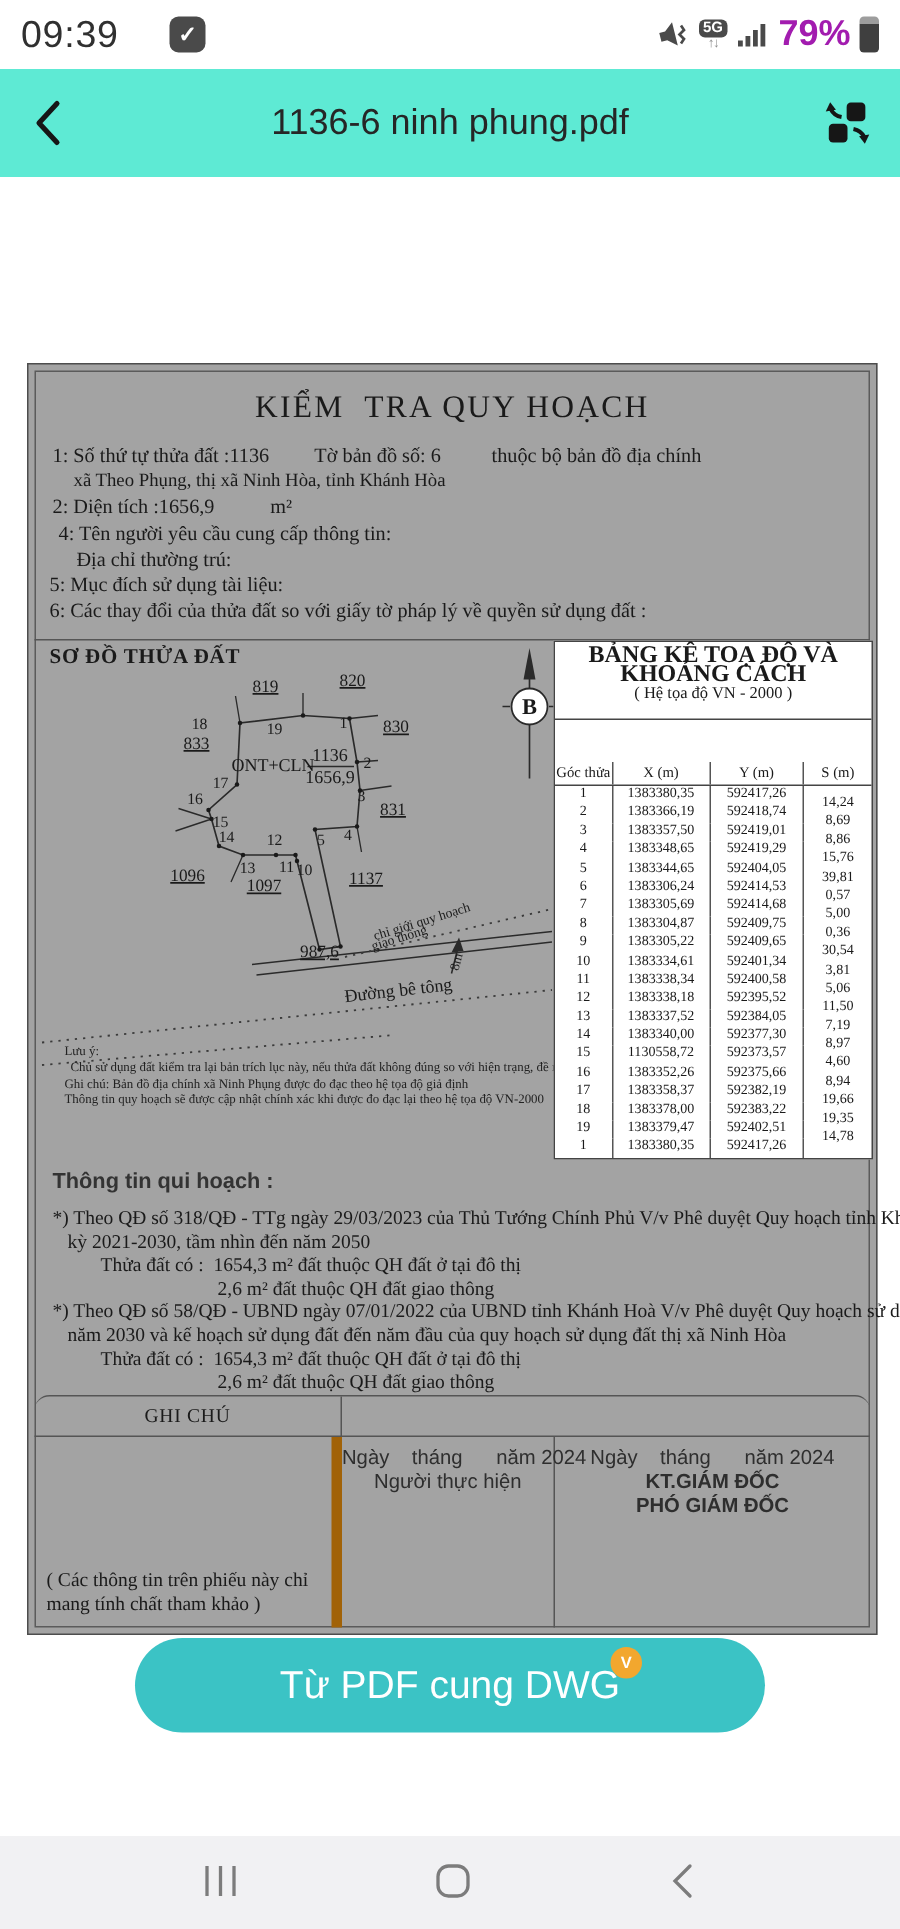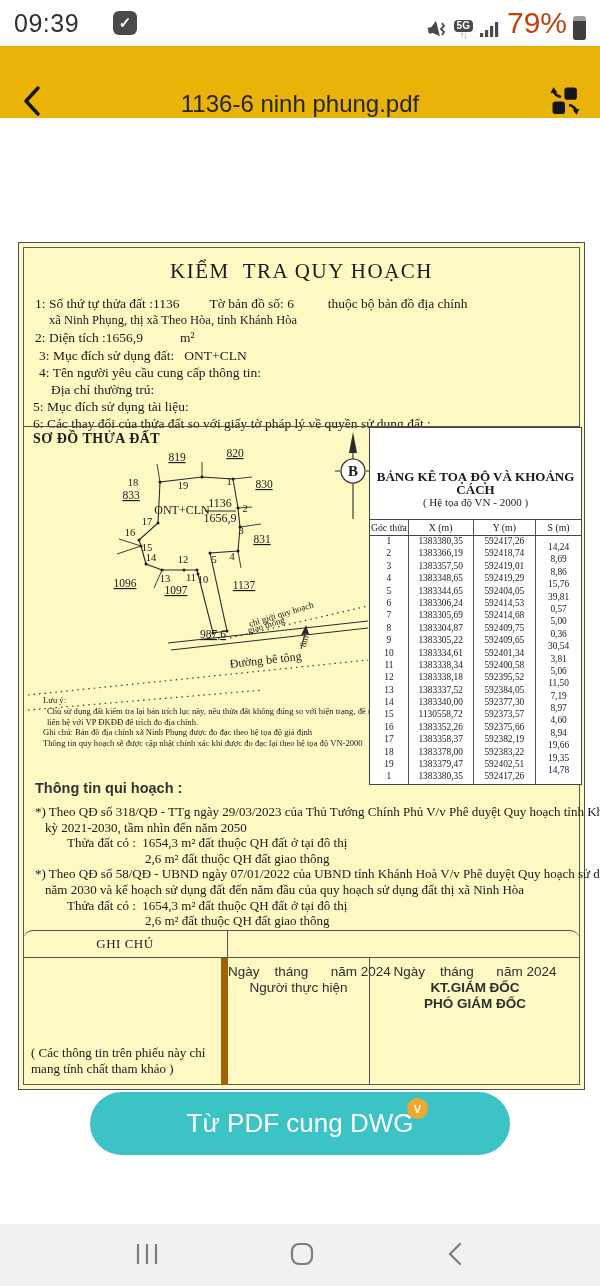--- a/index.html
+++ b/index.html
@@ -4,51 +4,51 @@
 <style>
   html,body{margin:0;padding:0;}
   body{
     width:600px;height:1286px;position:relative;background:#fff;overflow:hidden;
     font-family:"Liberation Sans",sans-serif;color:#222;
   }
   
   .status-bar{position:absolute;top:0;left:0;right:0;height:46px;display:flex;align-items:center;padding:0 14px;gap:22px;}
   .sb-time{font-size:25px;color:#303030;letter-spacing:.5px;}
   .sb-check{width:24px;height:24px;background:#4a4a4a;border-radius:6px;margin-left:12px;display:flex;align-items:center;justify-content:center;color:#fff;font-size:15px;font-weight:bold;}
-  .sb-right{margin-left:auto;display:flex;align-items:flex-end;gap:6px;}
-  .sb-pct{font-size:30px;color:#c2410c;}
+  .sb-right{margin-left:auto;display:flex;align-items:center;gap:6px;}
+  .sb-pct{font-size:24px;color:#a21caf;font-weight:bold;}
   .badge5g{display:flex;flex-direction:column;align-items:center;line-height:1;}
   .badge5g .box{background:#4a4a4a;color:#fff;font-size:10px;font-weight:bold;border-radius:4px;padding:1px 3px;}
   .badge5g .arr{font-size:9px;color:#8d8d8d;letter-spacing:-1px;margin-top:-1px;}
   .battery{width:13px;height:24px;border-radius:3px;background:#9d9d9d;position:relative;overflow:hidden;}
   .battery .fill{position:absolute;left:0;right:0;bottom:0;height:79%;background:#3f3f3f;}
   
-  .title-bar{position:absolute;top:46px;left:0;right:0;height:72px;display:flex;align-items:flex-end;padding:0 18px;background:#eab308;}
+  .title-bar{position:absolute;top:46px;left:0;right:0;height:72px;display:flex;align-items:center;padding:0 18px;background:#5eead4;}
   .tb-title{position:absolute;left:50%;transform:translateX(-50%);font-size:24px;color:#262626;}
   
   .pdf-viewport{position:absolute;top:118px;left:0;right:0;height:1000px;background:#fff;}
-  .page{position:absolute;left:18px;top:124px;width:567px;height:848px;background:#fef9c3;
+  .page{position:absolute;left:18px;top:124px;width:567px;height:848px;background:#a3a3a3;
         border:1.5px solid #4d4d4d;outline:1px solid #5b5b5b;outline-offset:-6px;box-sizing:border-box;
         font-family:"Liberation Serif",serif;color:#1a1a1a;}
   .page-inner{position:absolute;inset:4px;}
   .doc-title{position:absolute;top:12px;left:0;right:0;text-align:center;font-size:21px;letter-spacing:1.5px;white-space:pre;}
   .info-lines{position:absolute;top:48px;left:10px;right:6px;}
   .info-line{white-space:pre;line-height:17.2px;}
   
   .section{position:absolute;top:179px;left:0;right:0;height:340px;border-top:1px solid #555;}
   .map-title{position:absolute;left:10px;top:4px;font-size:14px;font-weight:bold;letter-spacing:.5px;}
   .map-svg{position:absolute;left:0;top:0;}
   .notes{position:absolute;left:20px;top:268px;width:320px;}
   .note-line{font-size:8.6px;line-height:10.8px;white-space:pre;color:#222;}
   
   .coord-table{position:absolute;left:346px;top:0;width:213px;border:1px solid #444;box-sizing:border-box;background:#fff;}
-  .ct-title{ text-align:center;font-size:13px;font-weight:bold;line-height:13px;padding-top:2px;margin-top:40px;}
+  .ct-title{ text-align:center;font-size:16px;font-weight:bold;line-height:13px;padding-top:2px;}
   .ct-sub{text-align:center;font-size:11px;line-height:13px;padding-bottom:10px;border-bottom:1px solid #444;}
   .ct-head{display:flex;border-bottom:1px solid #444;font-size:9.8px;}
-  .ct-head span{display:block;text-align:center;padding:2px 0;}
+  .ct-head span{display:block;text-align:center;padding:2px 0;margin-top:28px;}
   .crow{display:flex;height:12.4px;font-size:9.4px;}
   .c0{width:38px;text-align:center;}
   .c1{width:64px;text-align:center;border-left:1px solid #555;}
   .c2{width:62px;text-align:center;border-left:1px solid #555;}
   .c3{width:45px;text-align:center;border-left:1px solid #555;}
   .sval{position:relative;top:6px;display:block;}
   
   .planning{position:absolute;top:521px;left:0;right:0;height:162px;}
   .pl-head{position:absolute;top:12px;left:12px;font-family:"Liberation Sans",sans-serif;font-weight:bold;font-size:14.5px;color:#333;}
   .pl-lines{position:absolute;top:36px;left:12px;right:4px;}
@@ -122,23 +122,22 @@
   </svg>
 </div>
 
 <div class="pdf-viewport">
   <div class="page">
     <div class="page-inner">
       <div class="doc-title">KIỂM  TRA QUY HOẠCH</div>
 
       <div class="info-lines">
           <div class="info-line" style="padding-left: 2px; font-size: 13.5px;">1: Số thứ tự thửa đất :1136         Tờ bản đồ số: 6          thuộc bộ bản đồ địa chính</div>
-          <div class="info-line" style="padding-left: 16px; font-size: 12.5px;">xã Ninh Phụng, thị xã Theo Hòa, tỉnh Khánh Hòa</div>
+          <div class="info-line" style="padding-left: 16px; font-size: 12.5px;">xã Theo Phụng, thị xã Ninh Hòa, tỉnh Khánh Hòa</div>
           <div class="info-line" style="padding-left: 2px; font-size: 13.5px;">2: Diện tích :1656,9           m²</div>
-          <div class="info-line" style="padding-left: 6px; font-size: 13.5px;">3: Mục đích sử dụng đất:   ONT+CLN</div>
           <div class="info-line" style="padding-left: 6px; font-size: 13.5px;">4: Tên người yêu cầu cung cấp thông tin:</div>
           <div class="info-line" style="padding-left: 18px; font-size: 13.5px;">Địa chỉ thường trú:</div>
           <div class="info-line" style="padding-left: 0px; font-size: 13.5px;">5: Mục đích sử dụng tài liệu:</div>
           <div class="info-line" style="padding-left: 0px; font-size: 13.5px;">6: Các thay đổi của thửa đất so với giấy tờ pháp lý về quyền sử dụng đất :</div>
         </div>
 
       <div class="section">
         <span class="map-title">SƠ ĐỒ THỬA ĐẤT</span>
 
         <svg id="map-svg" class="map-svg" width="350" height="340" viewBox="0 0 350 340">
@@ -212,21 +211,20 @@
             <text x="243" y="237" text-anchor="middle" font-size="12px" fill="#1a1a1a" font-family="&quot;Liberation Serif&quot;,serif" transform="rotate(-6.5 243 237)">Đường bê tông</text>
             <text x="259" y="190" text-anchor="middle" font-size="9px" fill="#1a1a1a" font-family="&quot;Liberation Serif&quot;,serif" transform="rotate(-17 259 190)">chỉ giới quy hoạch</text>
             <text x="244" y="201" text-anchor="middle" font-size="9px" fill="#1a1a1a" font-family="&quot;Liberation Serif&quot;,serif" transform="rotate(-17 244 201)">giao thông</text>
             <text x="284" y="215" text-anchor="middle" font-size="9px" fill="#1a1a1a" font-family="&quot;Liberation Serif&quot;,serif" transform="rotate(-75 284 215)">8m</text>
             <text x="330" y="49" text-anchor="middle" font-size="15px" fill="#1a1a1a" font-family="&quot;Liberation Serif&quot;,serif" font-weight="bold">B</text>
           </svg>
 
         <div class="notes">
             <div class="note-line" style="padding-left: 0px;">Lưu ý:</div>
             <div class="note-line" style="padding-left: 4px;">Chủ sử dụng đất kiểm tra lại bản trích lục này, nếu thửa đất không đúng so với hiện trạng, đề nghị</div>
-            <div class="note-line" style="padding-left: 4px;">liên hệ với VP ĐKĐĐ để trích đo địa chính.</div>
             <div class="note-line" style="padding-left: 0px;">Ghi chú: Bản đồ địa chính xã Ninh Phụng được đo đạc theo hệ tọa độ giả định</div>
             <div class="note-line" style="padding-left: 0px;">Thông tin quy hoạch sẽ được cập nhật chính xác khi được đo đạc lại theo hệ tọa độ VN-2000</div>
           </div>
 
         <div class="coord-table">
           <div class="ct-title">BẢNG KÊ TOẠ ĐỘ VÀ KHOẢNG CÁCH</div>
           <div class="ct-sub">( Hệ tọa độ VN - 2000 )</div>
           <div class="ct-head">
             <span class="c0">Góc thửa</span>
             <span class="c1">X (m)</span>

